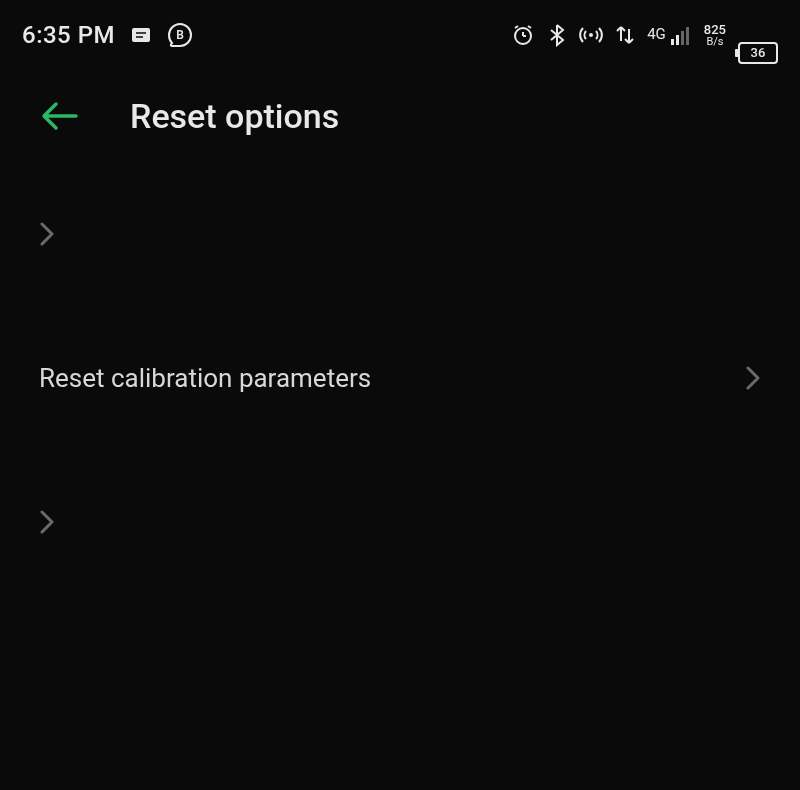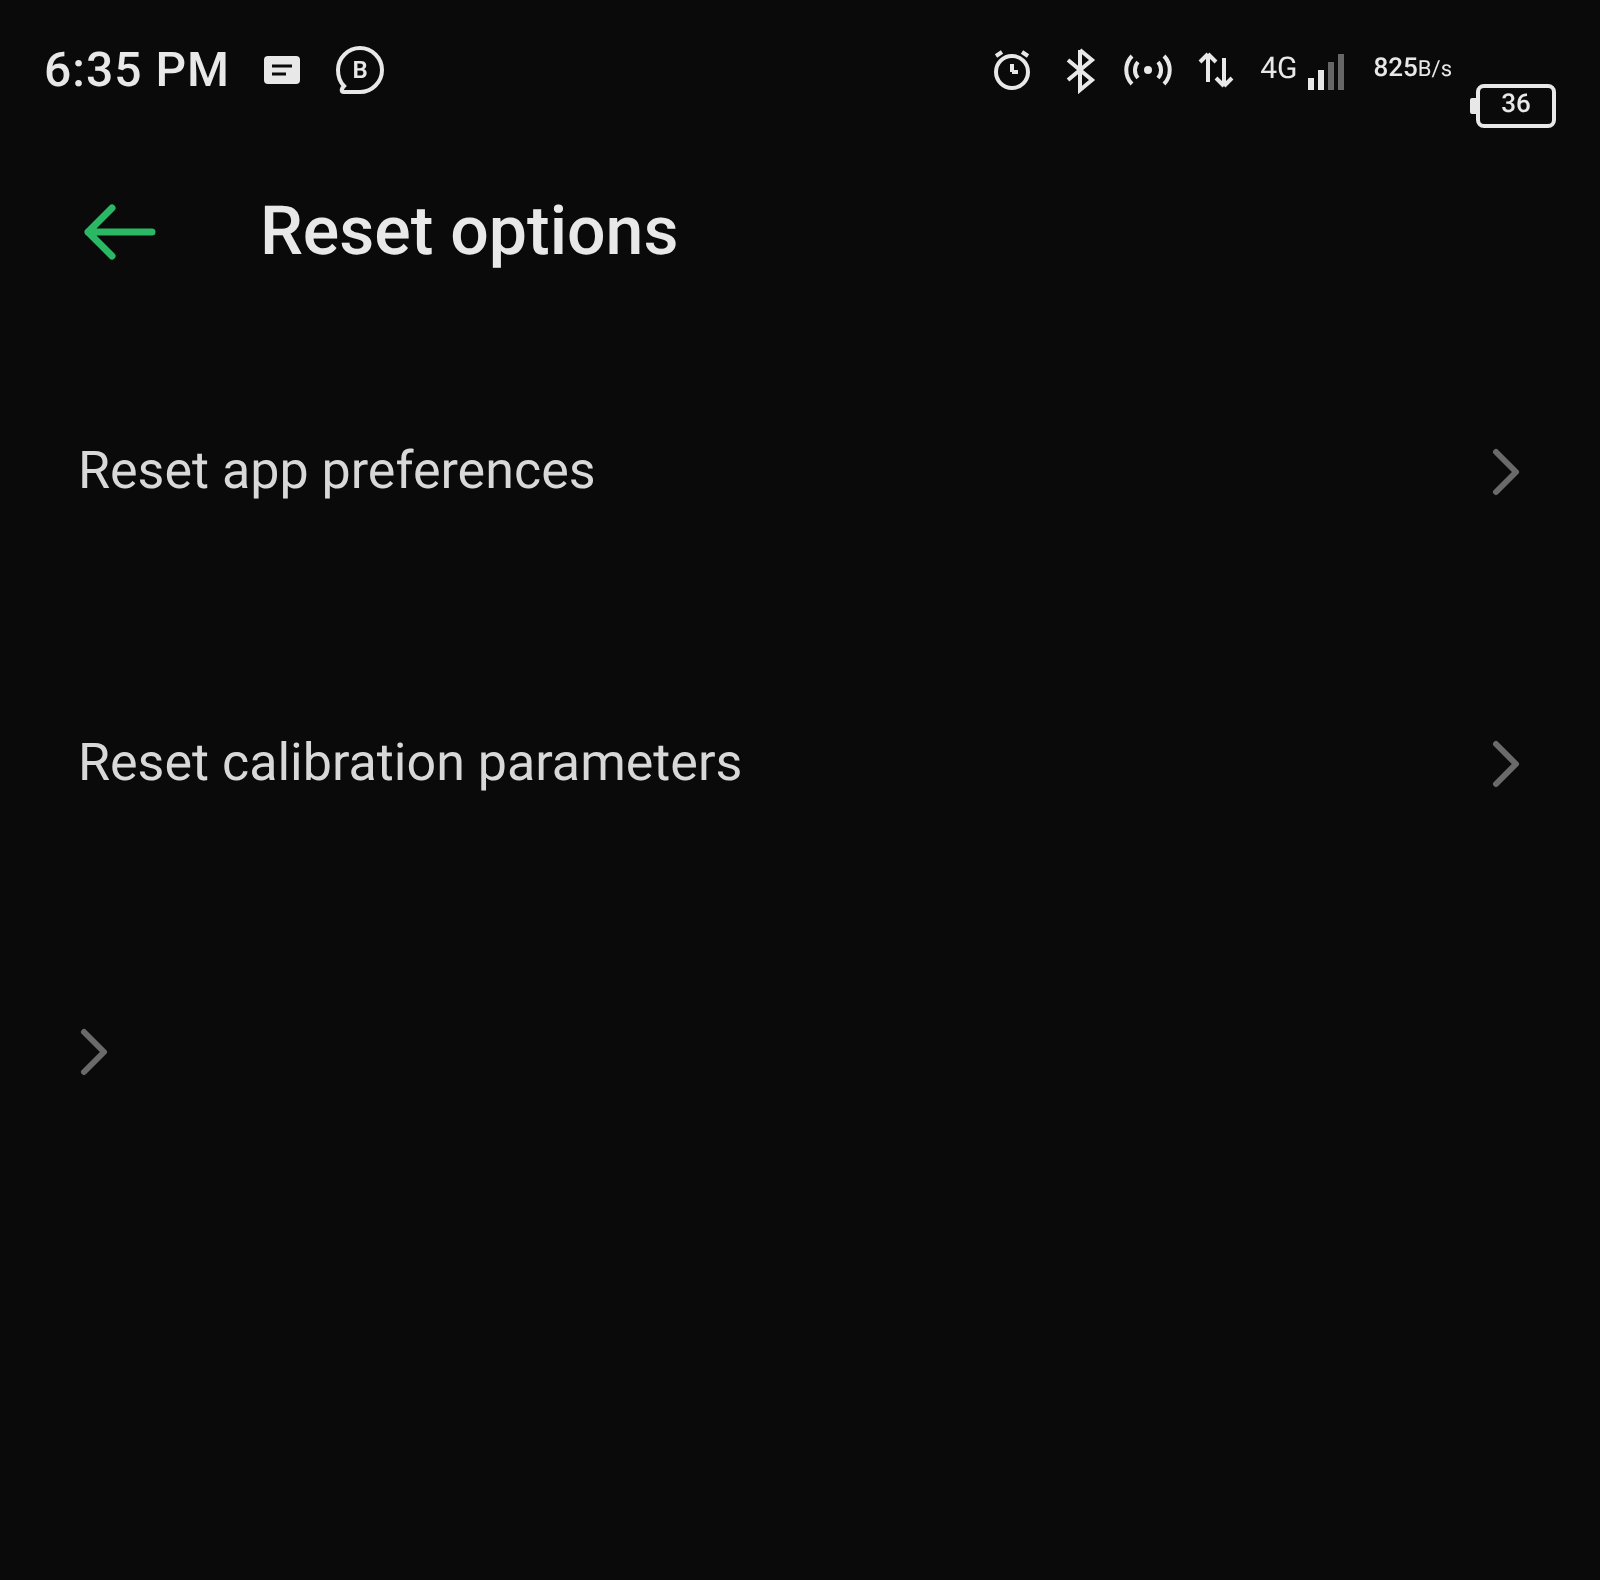--- a/index.html
+++ b/index.html
@@ -37,20 +37,21 @@
       align-items: center;
       gap: 12px;
     }
     .status-icon {
       display: flex;
       align-items: center;
       justify-content: center;
     }
     .network-stats {
       display: flex;
+      flex-direction: column;
       align-items: center;
       line-height: 1;
       font-size: 12px;
     }
     .network-stats-top {
       font-size: 13px;
       font-weight: 500;
     }
     .network-stats-bottom {
       font-size: 11px;
@@ -214,21 +215,20 @@
     <svg width="42" height="36" viewBox="0 0 42 36" fill="none">
       <path d="M38 18 L6 18 M6 18 L18 6 M6 18 L18 30" stroke="#2bb865" stroke-width="3.5" fill="none" stroke-linecap="round" stroke-linejoin="round"></path>
     </svg>
   </span>
   <h1 class="page-title">Reset options</h1>
 </div>
 
 <div class="options-list">
   <div class="separator"></div>
   <div class="option-item">
-    <span class="option-label">Reset app preferences</span>
     <span class="chevron">
       <svg width="16" height="26" viewBox="0 0 16 26" fill="none">
         <path d="M3 3 L13 13 L3 23" stroke="#aaa" stroke-width="3" fill="none" stroke-linecap="round" stroke-linejoin="round"></path>
       </svg>
     </span>
   </div>
   <div class="separator"></div>
   <div class="option-item">
     <span class="option-label">Reset calibration parameters</span>
     <span class="chevron">

